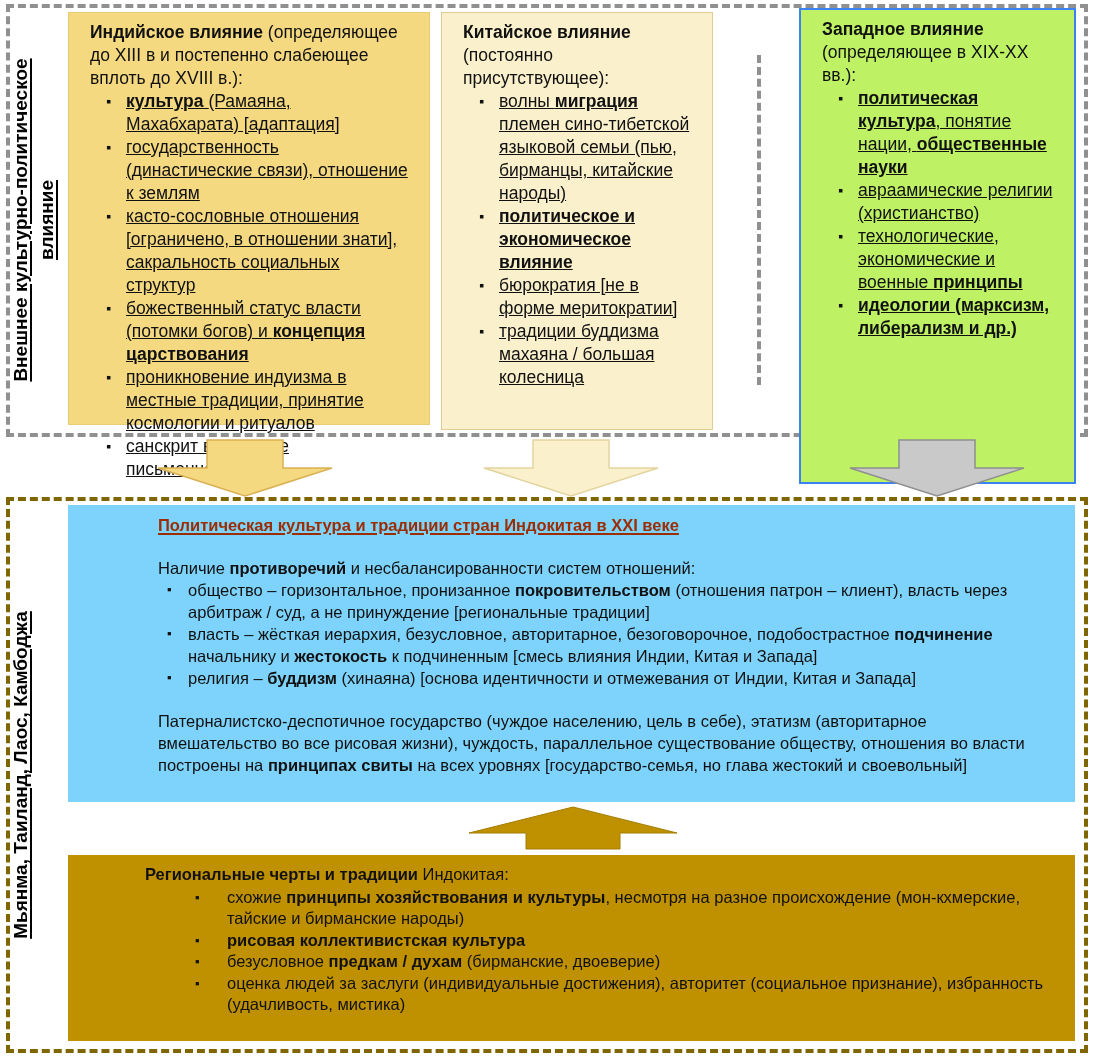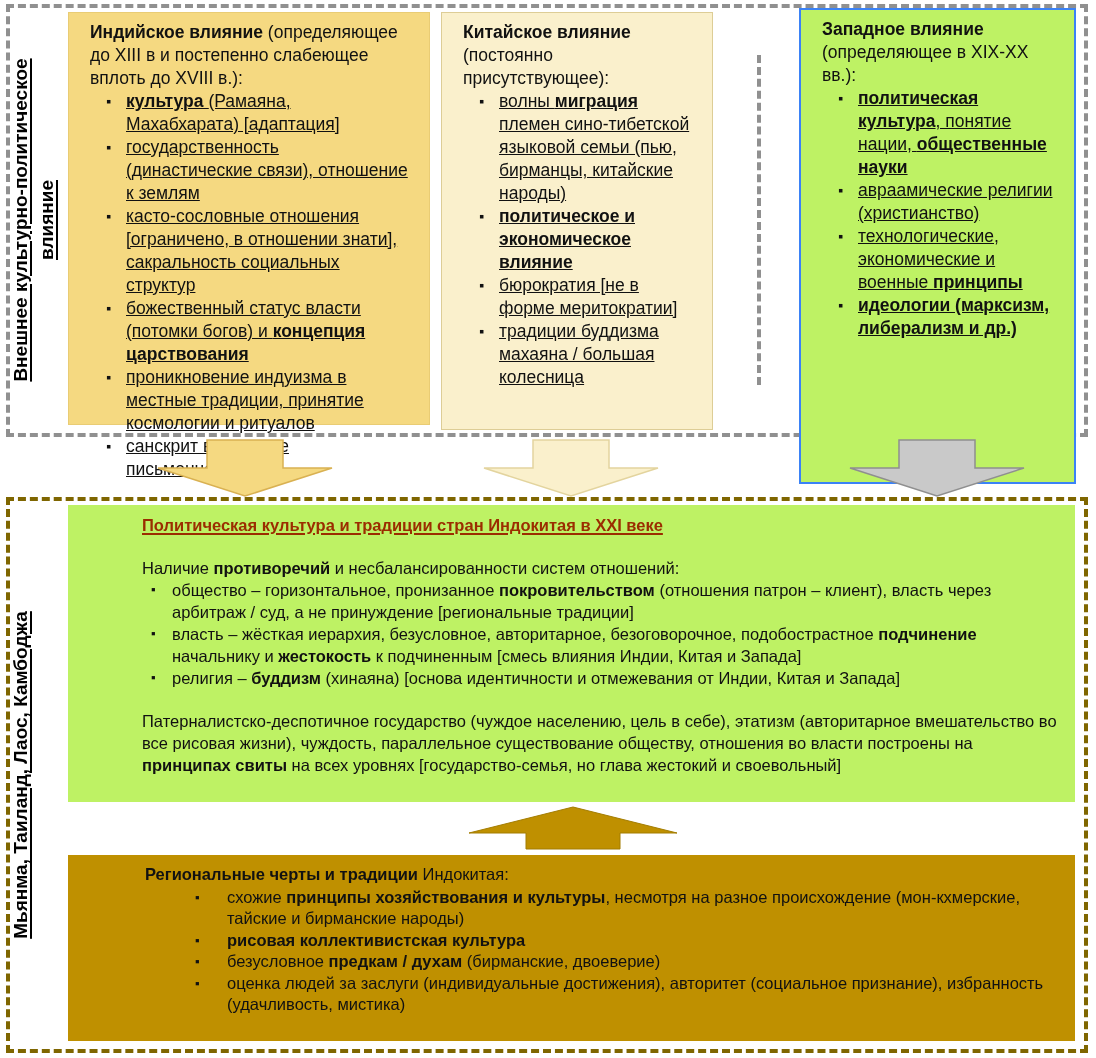--- a/index.html
+++ b/index.html
@@ -33,21 +33,21 @@
   .box{position:absolute;box-sizing:border-box;}
   .ibox{padding:8px 21px;font-size:17.5px;line-height:23px;}
   .box-india{left:68px;top:12px;width:362px;height:413px;background:#f5d981;border:1px solid #e9cc74;}
   .box-china{left:441px;top:12px;width:272px;height:418px;background:#faf0cc;border:1px solid #ddcd96;}
   .box-west{left:799px;top:8px;width:277px;height:476px;background:#bef264;border:2px solid #3b82f6;}
   .b{font-weight:bold;}
   .ibox ul,.obox ul{margin:0;padding:0;list-style:none;}
   .ibox li{position:relative;padding-left:36px;text-decoration:underline;}
   .ibox li::before{content:"▪";position:absolute;left:16px;top:0;font-size:0.82em;}
   
-  .box-politics{left:68px;top:505px;width:1007px;height:297px;background:#bef264;padding:9px 12px;font-size:16.5px;line-height:22px;}
+  .box-politics{left:68px;top:505px;width:1007px;height:297px;background:#7dd3fc;padding:9px 28px;font-size:16.5px;line-height:22px;}
   .politics-title{
     margin-left:62px;font-weight:bold;color:#9b2d00;
     text-decoration:underline;text-decoration-thickness:2px;text-underline-offset:2px;
   }
   .politics-intro{margin-left:62px;margin-top:21px;}
   .box-politics ul{margin-left:62px;}
   .box-politics li{position:relative;padding-left:30px;}
   .box-politics li::before{content:"▪";position:absolute;left:9px;top:0;font-size:0.8em;}
   .politics-outro{margin-left:62px;margin-top:21px;}
   .box-regional{left:68px;top:855px;width:1007px;height:186px;background:#bf9000;padding:9px 12px;font-size:16.5px;line-height:21.5px;}

